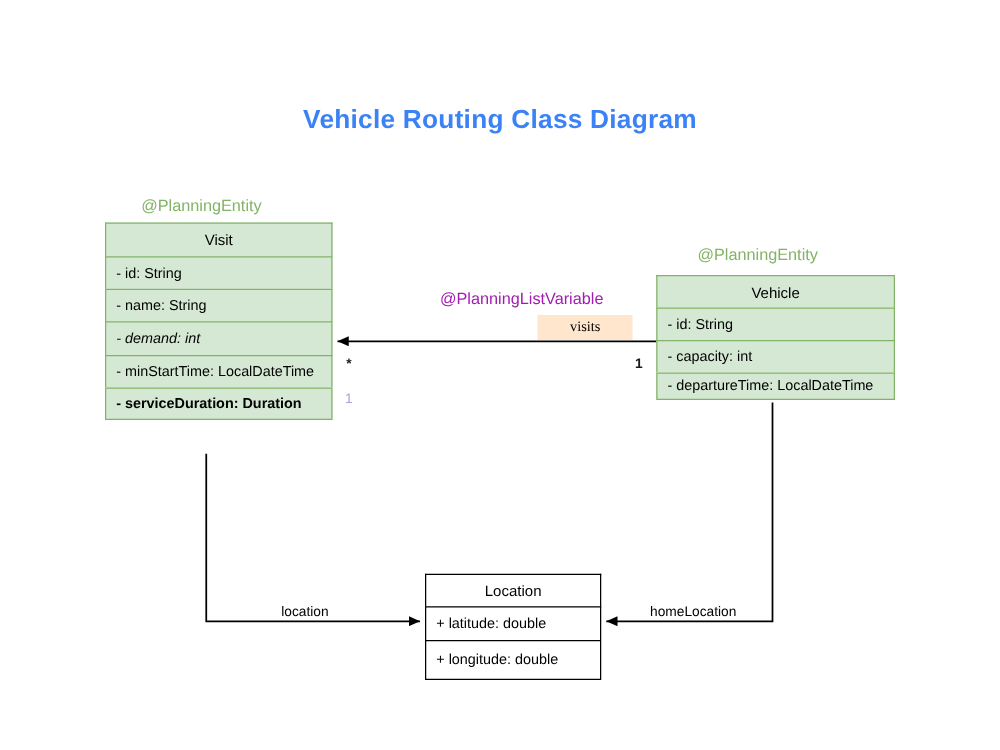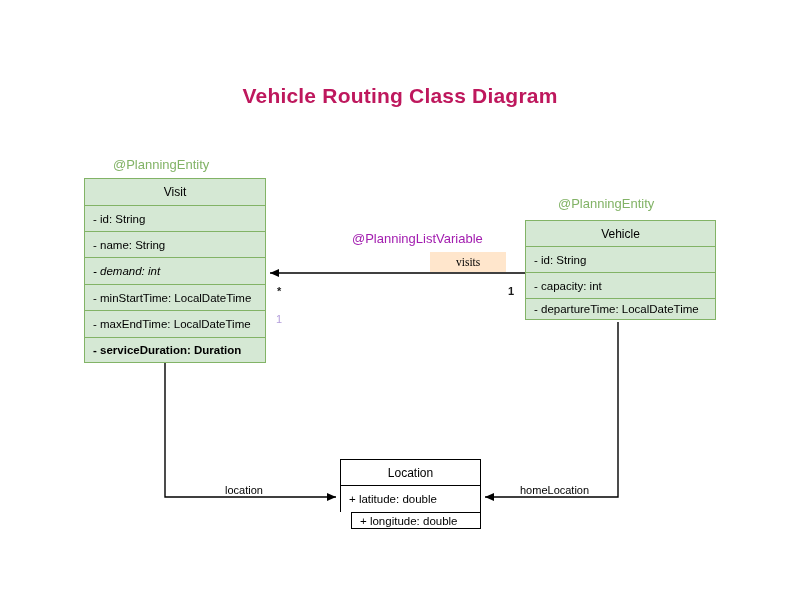--- a/index.html
+++ b/index.html
@@ -18,21 +18,21 @@
 
   
   #diagram-title {
     position: absolute;
     left: 0;
     top: 84px;
     width: 800px;
     text-align: center;
     font-size: 21px;
     font-weight: bold;
-    color: #be185d;
+    color: #3b82f6;
     letter-spacing: 0.2px;
   }
 
   
   .annotation {
     position: absolute;
     font-size: 13px;
     font-weight: normal;
     white-space: nowrap;
   }
@@ -140,37 +140,36 @@
   </svg>
 
   <div class="annotation green" style="left:113px; top:157px;">@PlanningEntity</div>
 
   <div class="uml-class green" style="left:84px; top:178px; width:182px;">
     <div class="uml-row header" style="height:27px;">Visit</div>
     <div class="uml-row attr" style="height:26px;">- id: String</div>
     <div class="uml-row attr" style="height:26px;">- name: String</div>
     <div class="uml-row attr" style="height:27px;font-style:italic;">- demand: int</div>
     <div class="uml-row attr" style="height:26px;">- minStartTime: LocalDateTime</div>
-    <div class="uml-row attr" style="height:27px;">- maxEndTime: LocalDateTime</div>
     <div class="uml-row attr" style="height:26px;font-weight:bold;">- serviceDuration: Duration</div>
   </div>
 
   <div class="annotation green" style="left:558px; top:196px;">@PlanningEntity</div>
 
   <div class="uml-class green" style="left:525px; top:220px; width:191px;">
     <div class="uml-row header" style="height:26px;">Vehicle</div>
     <div class="uml-row attr" style="height:26px;">- id: String</div>
     <div class="uml-row attr" style="height:26px;">- capacity: int</div>
     <div class="uml-row attr" style="height:22px;">- departureTime: LocalDateTime</div>
   </div>
 
   <div class="uml-class plain" style="left:340px; top:459px; width:141px;">
     <div class="uml-row header" style="height:26px;">Location</div>
     <div class="uml-row attr" style="height:27px;">+ latitude: double</div>
-    <div class="uml-row attr" style="height:17px;margin-left:11px;">+ longitude: double</div>
+    <div class="uml-row attr" style="height:32px;">+ longitude: double</div>
   </div>
 
   <div class="annotation orange" style="left:352px; top:231px;">@PlanningListVariable</div>
 
   <div class="assoc-chip" style="left:430px; top:252px;">visits</div>
 
   <div class="multiplicity dark" style="left:277px; top:285px;">*</div>
 
   <div class="multiplicity dark" style="left:508px; top:285px;">1</div>
 

